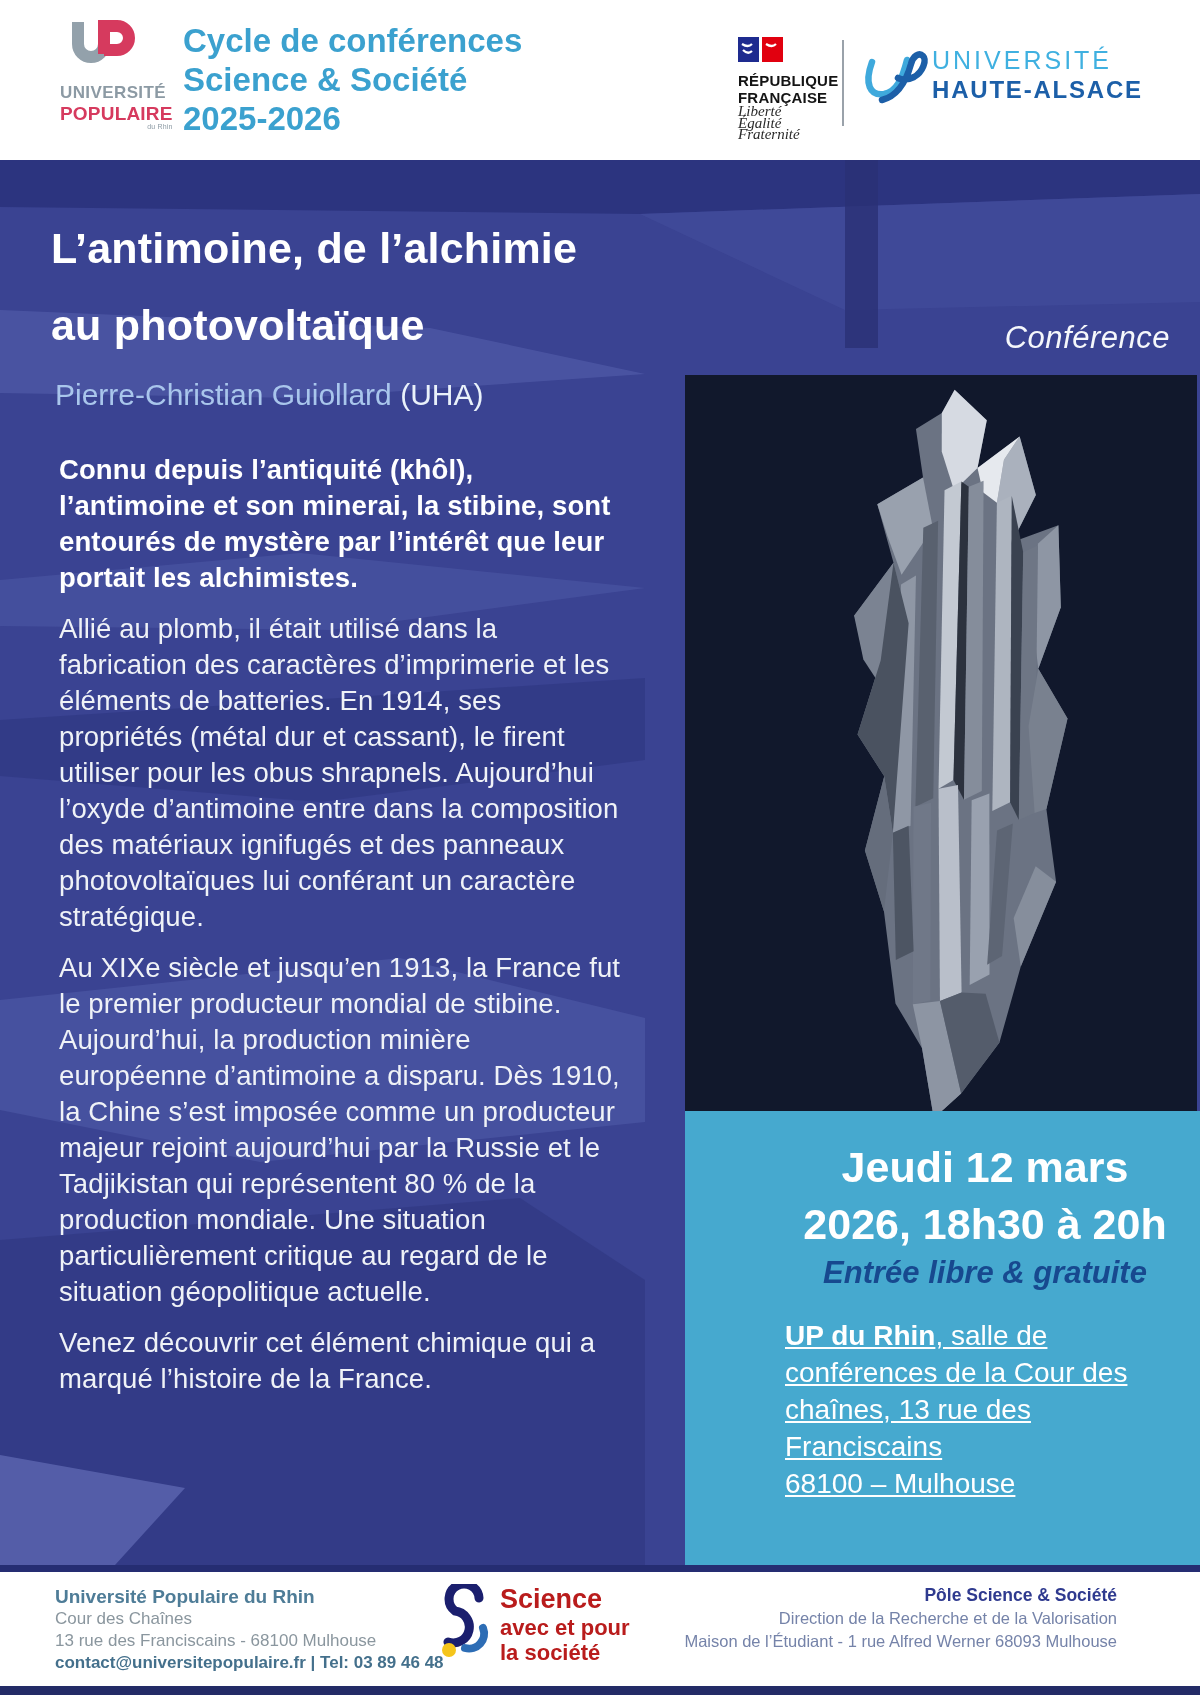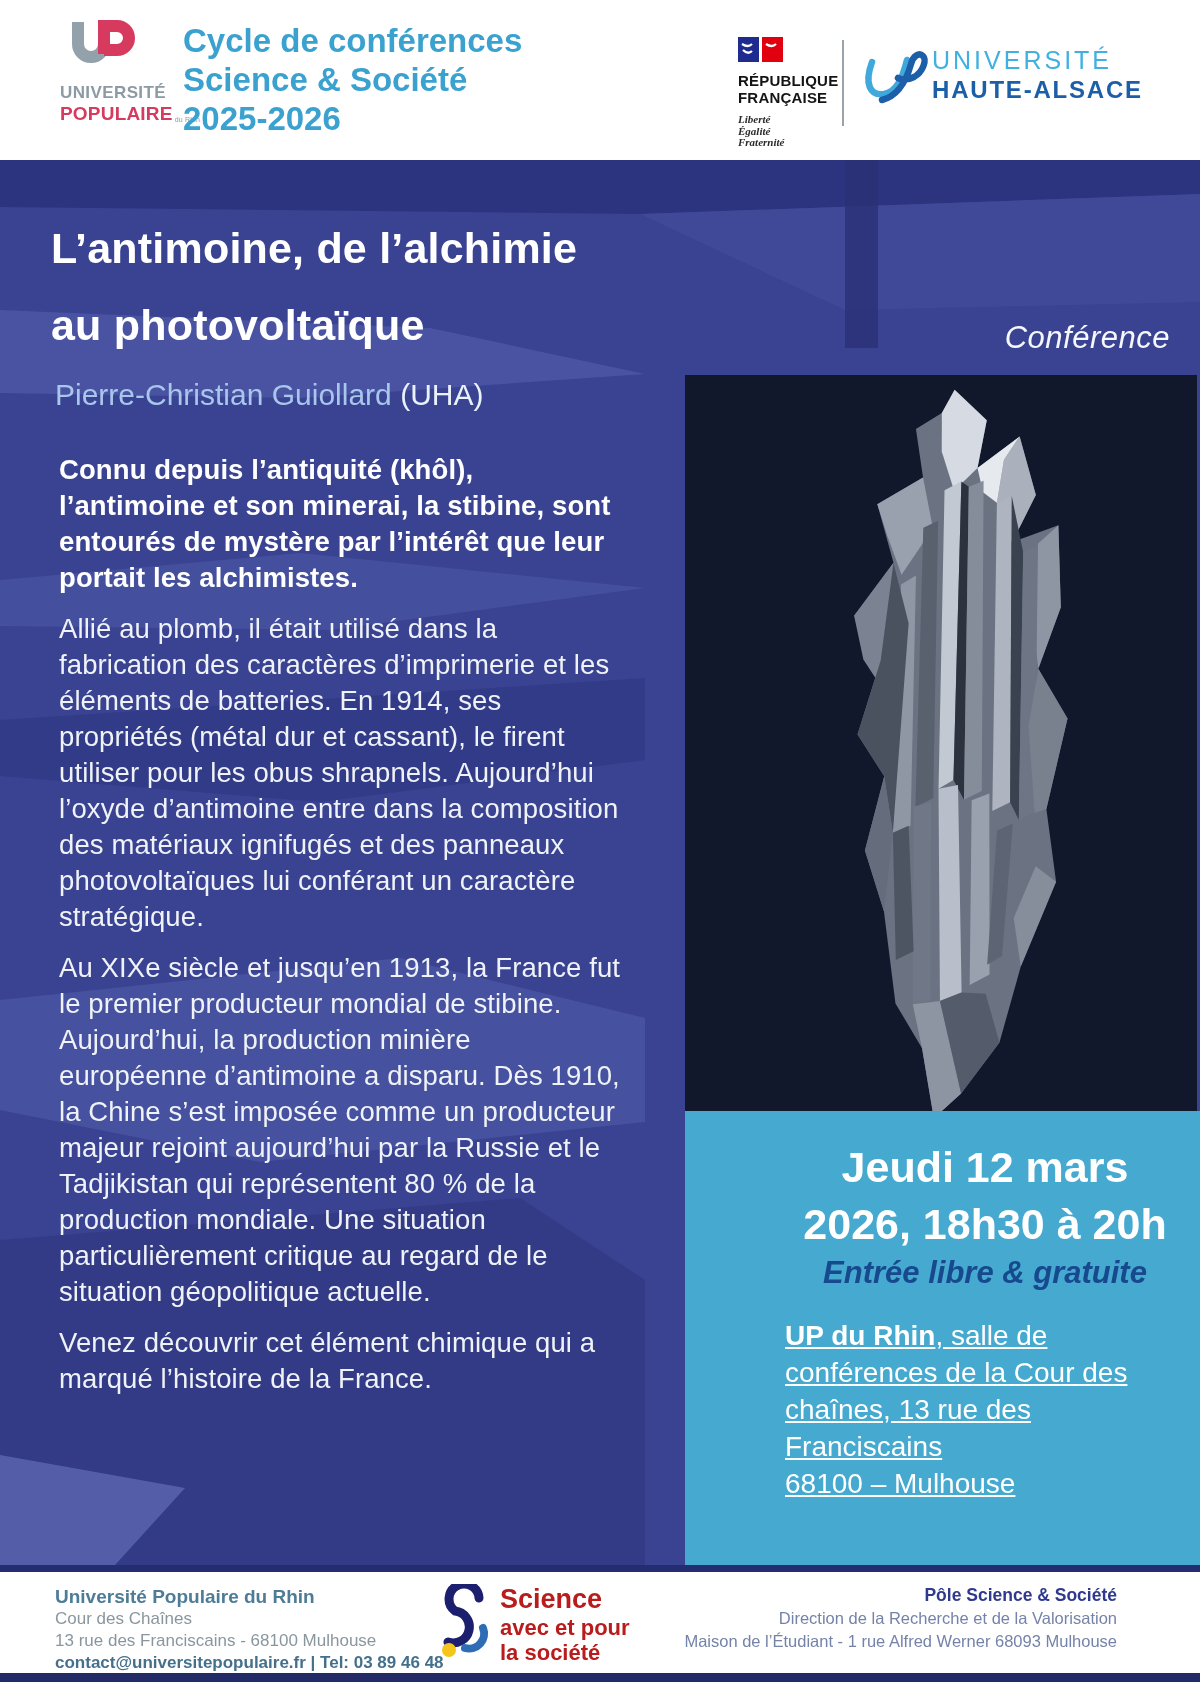--- a/index.html
+++ b/index.html
@@ -4,26 +4,26 @@
 <style>
   html,body{margin:0;padding:0;background:#888;}
   .poster{position:relative;width:1200px;height:1695px;background:#ffffff;overflow:hidden;
           font-family:"Liberation Sans",sans-serif;margin:0 auto;}
 
   
   .header{position:absolute;top:0;left:0;width:1200px;height:160px;background:#ffffff;}
   .up-logo{position:absolute;left:62px;top:18px;}
   .up-text{position:absolute;left:60px;top:84px;line-height:1;}
   .up-l1{font-size:17px;font-weight:700;color:#8C9AA4;letter-spacing:.4px;}
-  .up-l2{font-size:19px;font-weight:700;color:#D63A5E;letter-spacing:.2px;margin-top:3px;display:flex;align-items:flex-end;}
+  .up-l2{font-size:19px;font-weight:700;color:#D63A5E;letter-spacing:.2px;margin-top:3px;display:flex;align-items:flex-end;flex-direction:column;}
   .up-sub{font-size:7px;color:#8C9AA4;font-weight:400;margin-left:2px;line-height:7px;}
   .series{position:absolute;left:183px;top:21px;font-size:33px;font-weight:700;color:#3BA1CF;line-height:39px;}
   .rf{position:absolute;left:738px;top:36px;width:110px;}
   .rf-name{font-size:15px;font-weight:700;color:#141414;line-height:17px;margin-top:4px;letter-spacing:.2px;}
-  .rf-motto{font-family:"Liberation Serif",serif;font-style:italic;font-size:11px;color:#2a2a2a;line-height:11.5px;margin-top:8px;font-weight:bold;}
+  .rf-motto{font-family:"Liberation Serif",serif;font-style:italic;font-size:15px;color:#2a2a2a;line-height:11.5px;margin-top:0;}
   .hdr-divider{position:absolute;left:842px;top:40px;width:2px;height:86px;background:#9aa2aa;}
   .uha-glyph{position:absolute;left:856px;top:40px;}
   .uha-text{position:absolute;left:932px;top:48px;line-height:1;}
   .uha-l1{font-size:25px;color:#3FB0E0;letter-spacing:3px;font-weight:400;}
   .uha-l2{font-size:24px;color:#1C5FA8;letter-spacing:1.8px;font-weight:700;margin-top:5px;}
 
   
   .main{position:absolute;top:160px;left:0;width:1200px;height:1412px;background:#3A4392;overflow:hidden;}
   .bg-shapes{position:absolute;top:0;left:0;}
   .content{position:absolute;left:45px;top:0;width:600px;color:#fff;}
@@ -39,21 +39,21 @@
 
   .panel{position:absolute;left:685px;top:951px;width:512px;height:532px;background:#46A9CF;color:#fff;padding-left:44px;}
   .date1{margin-top:32px;text-align:center;font-size:43px;font-weight:700;}
   .date2{margin-top:8px;text-align:center;font-size:43px;font-weight:700;}
   .admission{margin-top:6px;text-align:center;font-style:italic;font-weight:700;font-size:31px;color:#17498F;}
   .venue{margin:26px 0 0 56px;width:402px;font-size:28px;line-height:37px;text-decoration:underline;}
   .venue b{font-weight:700;}
   .main-bottom-strip{position:absolute;left:0;bottom:0;width:100%;height:7px;background:#252D72;}
 
   
-  .footer{position:absolute;left:0;top:1572px;width:1200px;height:110px;background:#ffffff;}
+  .footer{position:absolute;left:0;top:1572px;width:1200px;height:123px;background:#ffffff;}
   .f-left{position:absolute;left:55px;top:14px;line-height:22px;}
   .f-left .t{font-size:19px;font-weight:700;color:#4E7C97;}
   .f-left .g{font-size:17px;color:#8A969E;}
   .f-left .c{font-size:17px;font-weight:700;color:#44708C;}
   .f-center-glyph{position:absolute;left:437px;top:12px;}
   .f-center-text{position:absolute;left:500px;top:14px;color:#b91c1c;font-weight:700;line-height:1;}
   .f-center-text .s1{font-size:27px;}
   .f-center-text .s2{font-size:22px;margin-top:4px;}
   .f-center-text .s3{font-size:22px;margin-top:3px;}
   .f-right{position:absolute;right:83px;top:12px;text-align:right;line-height:23px;}

